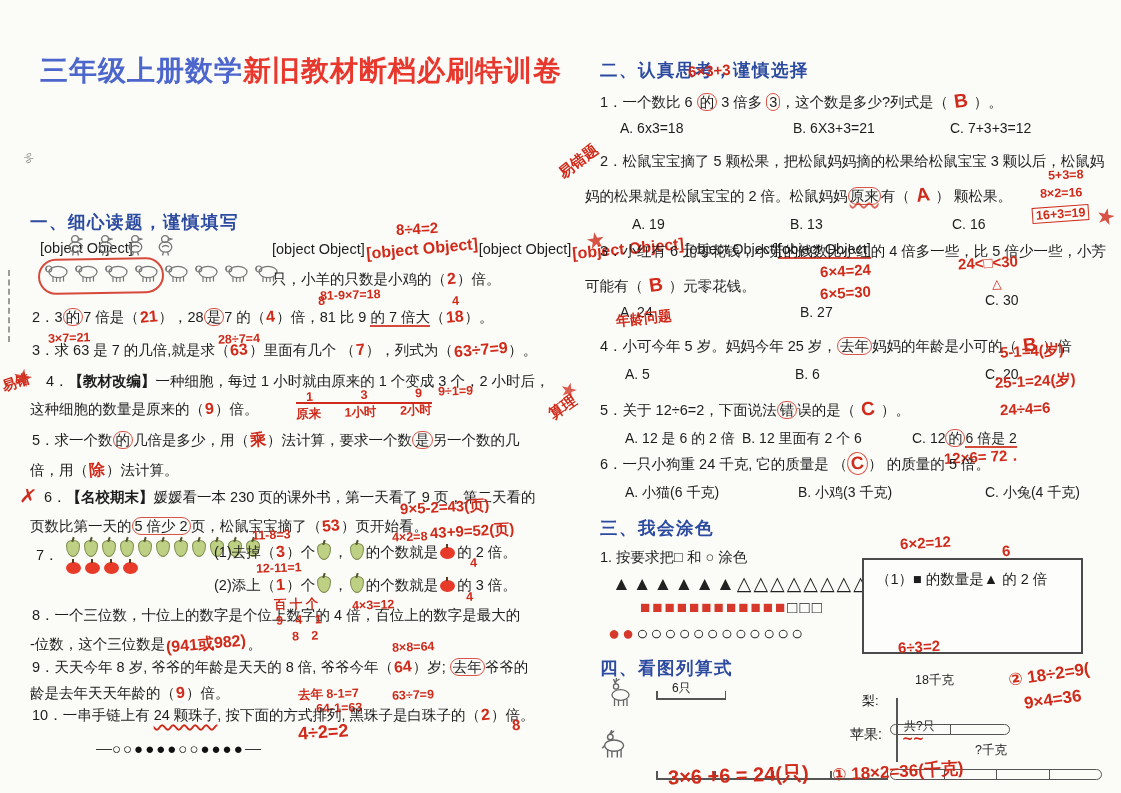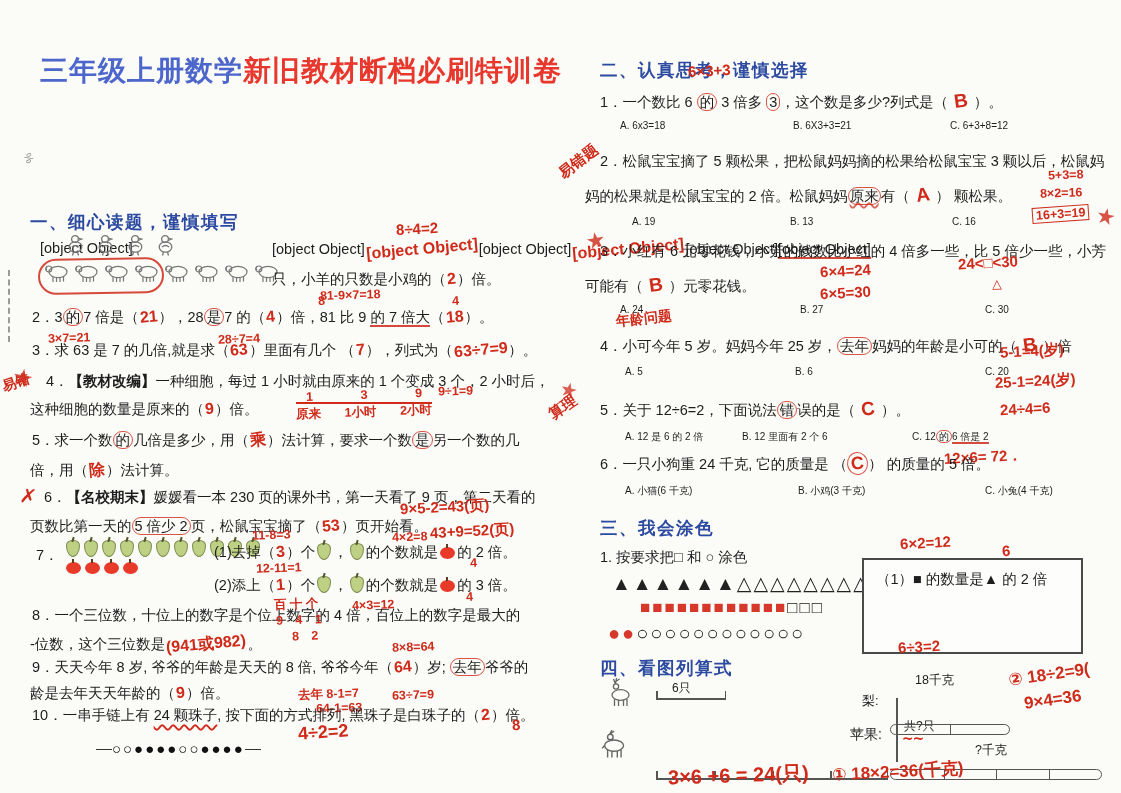--- a/index.html
+++ b/index.html
@@ -2,21 +2,21 @@
 <html><head>
 <meta charset="utf-8">
 <style>
   html,body{margin:0;padding:0}
   body{width:1121px;height:793px;background:#fbfbf8;position:relative;overflow:hidden;
        font-family:"Liberation Sans","DejaVu Sans",sans-serif;color:#1d1d1d}
   .abs{position:absolute}
   
   .t{font-size:14.5px;white-space:nowrap;color:#1d1d1d}
   .sec-h{color:#2c4aa0;font-weight:800;font-size:17.5px;letter-spacing:1.5px;white-space:nowrap}
-  .opt{font-size:10px;white-space:nowrap}
+  .opt{font-size:14px;white-space:nowrap}
   
   .hw{color:#cf2a1a;font-weight:700;white-space:nowrap;display:inline-block}
   .hw1{font-size:15px;transform:rotate(-3deg)}
   .hw2{font-size:12.5px;transform:rotate(-2deg)}
   .hw3{font-size:18px;transform:rotate(-4deg)}
   .boxed{border:1.6px solid #cf2a1a;padding:0 3px;transform:rotate(-4deg)}
   
   .seg-r{color:#cf2a1a;font-weight:700;font-size:16px;display:inline-block;transform:rotate(-5deg);padding:0 1px}
   .seg-R{color:#cf2a1a;font-weight:700;font-size:19px;display:inline-block;transform:rotate(-8deg);padding:0 2px}
   .seg-RC{color:#cf2a1a;font-weight:700;font-size:18px;display:inline-block;transform:rotate(-6deg);
@@ -225,21 +225,21 @@
 <div class="abs hw hw3" style="left:298px;top:722px">4÷2=2</div>
 <div class="abs hw hw1" style="left:512px;top:716px">8</div>
 <div class="abs beads" style="left:96px;top:740px"><span class="bead-dash"></span><span>○○●●●●○○●●●●</span><span class="bead-dash"></span></div>
 
 <div class="abs sec-h" style="left:600px;top:58px">二、认真思考，谨慎选择</div>
 
 <div class="abs hw hw1" style="left:688px;top:62px">6×3+3</div>
 <div class="abs t" style="left:600px;top:90px"><span>1．一个数比 6 </span><span class="seg-c">的</span><span> 3 倍多 </span><span class="seg-c">3</span><span>，这个数是多少?列式是（ </span><span class="seg-R">B</span><span> ）。</span></div>
 <div class="abs opt" style="left:620px;top:120px">A.  6x3=18</div>
 <div class="abs opt" style="left:793px;top:120px">B.   6X3+3=21</div>
-<div class="abs opt" style="left:950px;top:120px">C.   6+3+8=12</div>
+<div class="abs opt" style="left:950px;top:120px">C.   7+3+3=12</div>
 
 <div class="abs hw" style="left:556px;top:152px;font-size:15px;transform:rotate(-38deg)">易错题</div>
 <div class="abs t" style="left:600px;top:152px"><span>2．松鼠宝宝摘了 5 颗松果，把松鼠妈妈摘的松果给松鼠宝宝 3 颗以后，松鼠妈</span></div>
 <div class="abs t" style="left:585px;top:184px"><span>妈的松果就是松鼠宝宝的 2 倍。松鼠妈妈</span><span class="seg-cw">原来</span><span>有（ </span><span class="seg-R">A</span><span> ） 颗松果。</span></div>
 <div class="abs opt" style="left:632px;top:216px">A.  19</div>
 <div class="abs opt" style="left:790px;top:216px">B.  13</div>
 <div class="abs opt" style="left:952px;top:216px">C.   16</div>
 <div class="abs hw hw2" style="left:1048px;top:168px">5+3=8</div>
 <div class="abs hw hw2" style="left:1040px;top:186px">8×2=16</div>
 <div class="abs hw hw2 boxed" style="left:1032px;top:206px">16+3=19</div>
@@ -247,21 +247,21 @@
 
 <div class="abs hw" style="left:586px;top:228px;font-size:22px;opacity:.8;transform:rotate(-10deg)">★</div>
 <div class="abs t" style="left:600px;top:242px"><span>3．小红有 6 元零花钱，小芳的钱数比小红的 4 倍多一些，比 5 倍少一些，小芳</span></div>
 <div class="abs t" style="left:585px;top:274px"><span>可能有（ </span><span class="seg-R">B</span><span> ）元零花钱。</span></div>
 <div class="abs hw hw1" style="left:820px;top:262px">6×4=24</div>
 <div class="abs hw hw1" style="left:820px;top:284px">6×5=30</div>
 <div class="abs hw hw1" style="left:958px;top:254px">24&lt;□&lt;30</div>
 <div class="abs hw hw2" style="left:992px;top:276px">△</div>
 <div class="abs opt" style="left:620px;top:304px">A. 24</div>
 <div class="abs opt" style="left:800px;top:304px">B.  27</div>
-<div class="abs opt" style="left:985px;top:304px">C.  30</div>
+<div class="abs opt" style="left:985px;top:292px">C.  30</div>
 
 <div class="abs hw" style="left:616px;top:310px;font-size:14px;transform:rotate(-6deg)">年龄问题</div>
 <div class="abs t" style="left:600px;top:334px"><span>4．小可今年 5 岁。妈妈今年 25 岁，</span><span class="seg-c">去年</span><span>妈妈的年龄是小可的（ </span><span class="seg-R">B</span><span> ）倍</span></div>
 <div class="abs opt" style="left:625px;top:366px">A.  5</div>
 <div class="abs opt" style="left:795px;top:366px">B.  6</div>
 <div class="abs opt" style="left:985px;top:366px">C.  20</div>
 <div class="abs hw hw1" style="left:1000px;top:342px">5-1=4(岁)</div>
 <div class="abs hw hw1" style="left:995px;top:372px">25-1=24(岁)</div>
 <div class="abs hw hw1" style="left:1000px;top:400px">24÷4=6</div>
 

